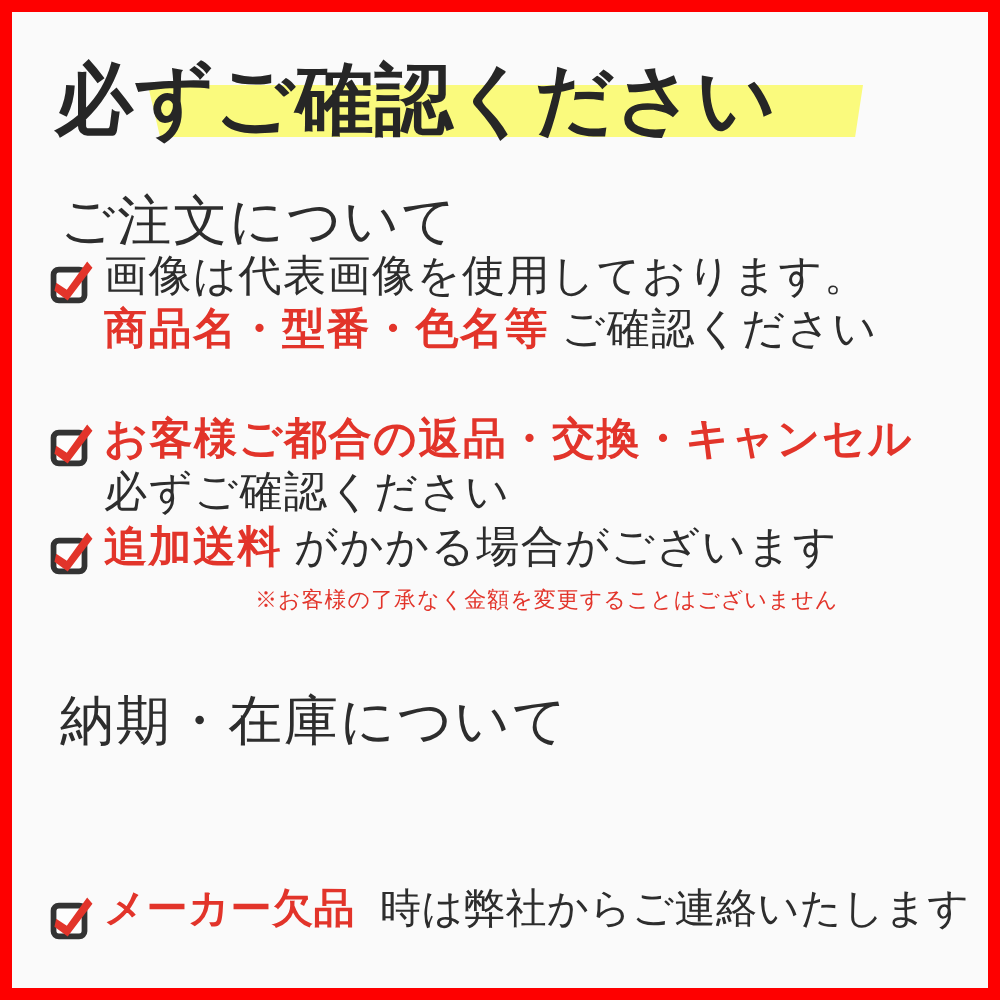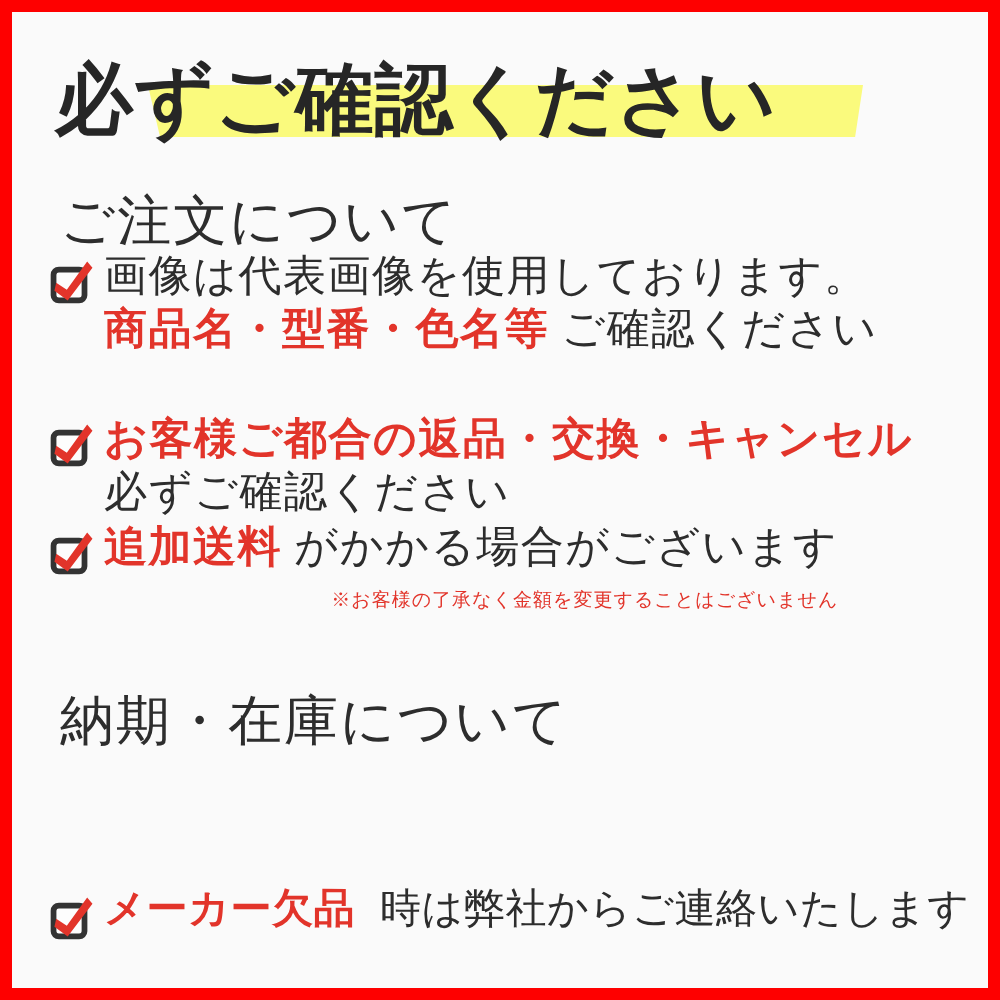--- a/index.html
+++ b/index.html
@@ -56,21 +56,21 @@
     margin:8px 8px 0 0;
   }
   .checkbox svg{display:block;width:46px;height:48px;overflow:visible;}
   .lines{
     font-size:43px;line-height:53px;letter-spacing:1.5px;
     white-space:nowrap;font-weight:500;
   }
   .item-5 .lines{font-size:41px;letter-spacing:0.5px;}
   .line{white-space:nowrap;}
   .note-line{
-    font-size:19px;line-height:38px;letter-spacing:1px;
+    font-size:22px;line-height:38px;letter-spacing:1px;
     margin-top:8px;padding-left:8px;
     color:var(--red);
   }
   .c-dark{color:var(--dark);}
   .c-red{color:var(--red);font-weight:600;margin-top:44px;}
 </style>
 </head>
 <body>
 
 <div class="page">

